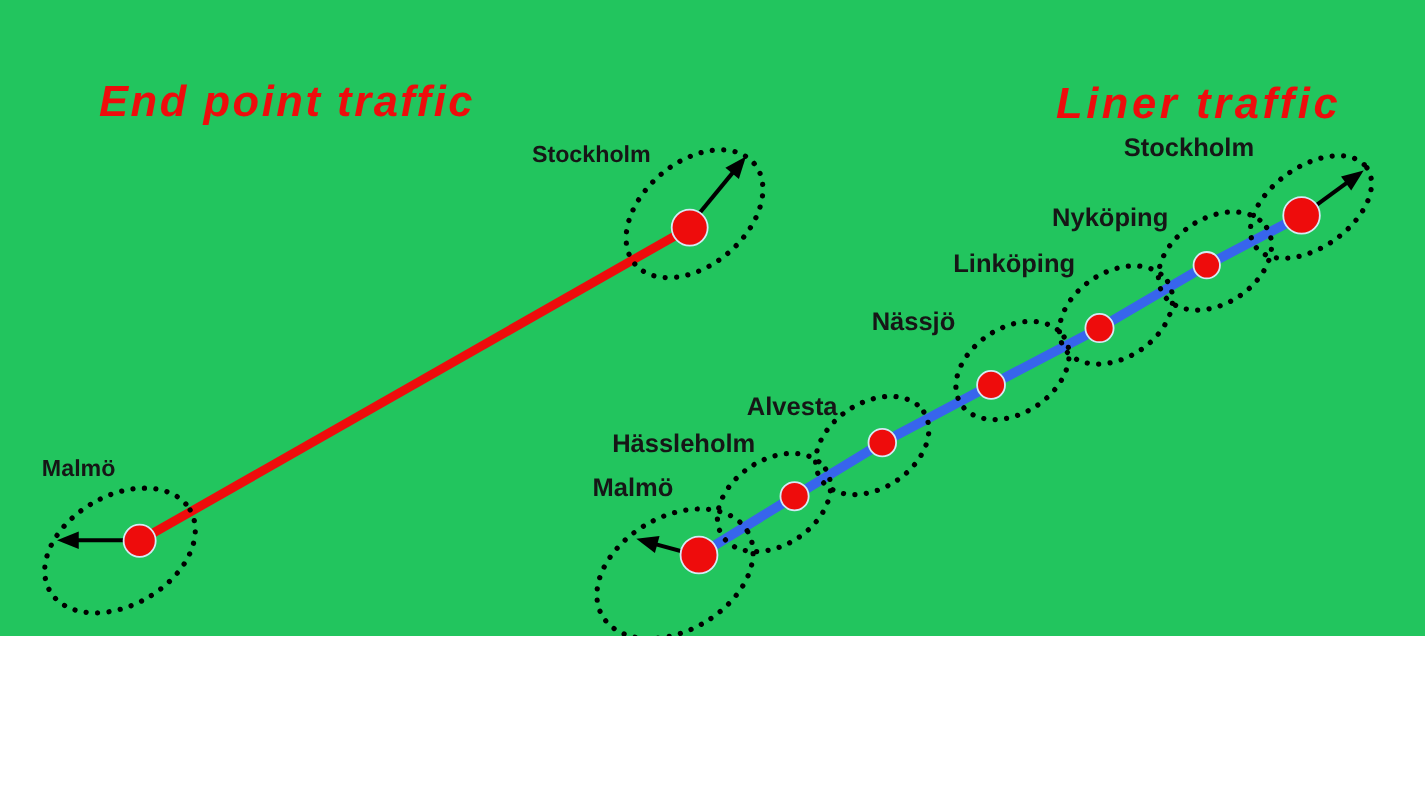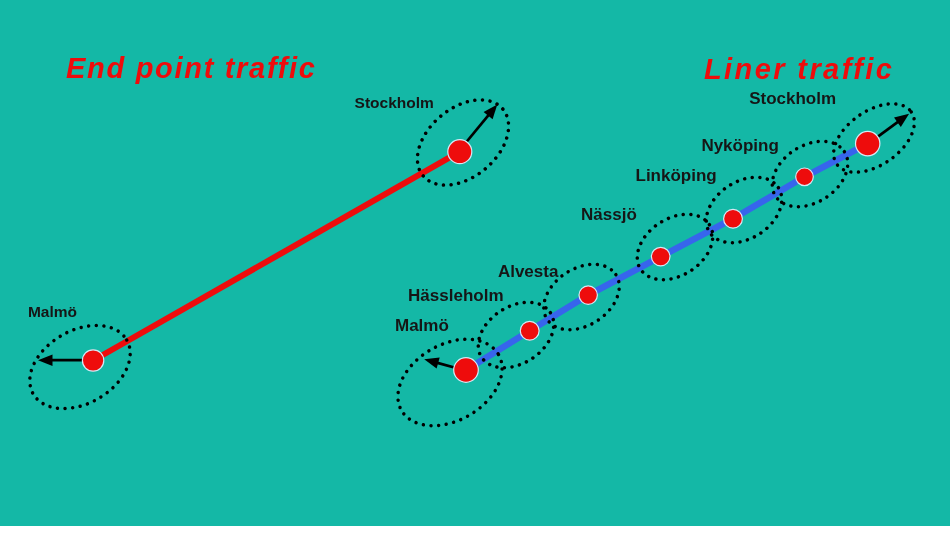--- a/index.html
+++ b/index.html
@@ -1,16 +1,16 @@
 <!DOCTYPE html>
 <html><head>
 <meta charset="utf-8">
 <style>
 html,body{margin:0;padding:0;background:#ffffff;}
-#stage{position:relative;width:950px;height:526px;overflow:hidden;background:#14b8a6;}
+#stage{position:relative;width:950px;height:424px;overflow:hidden;background:#22c55e;}
 svg{position:absolute;top:0;left:0;}
 text{font-family:"Liberation Sans",sans-serif;}
 .lbl{font-weight:bold;font-size:17px;fill:#161616;}
 .lbl2{font-weight:bold;font-size:15.5px;fill:#161616;}
 .title{font-weight:bold;font-style:italic;font-size:29px;fill:#ee0c0c;}
 </style>
 </head>
 <body>
 <div id="stage">
 <svg width="950" height="534" viewBox="0 0 950 534">

